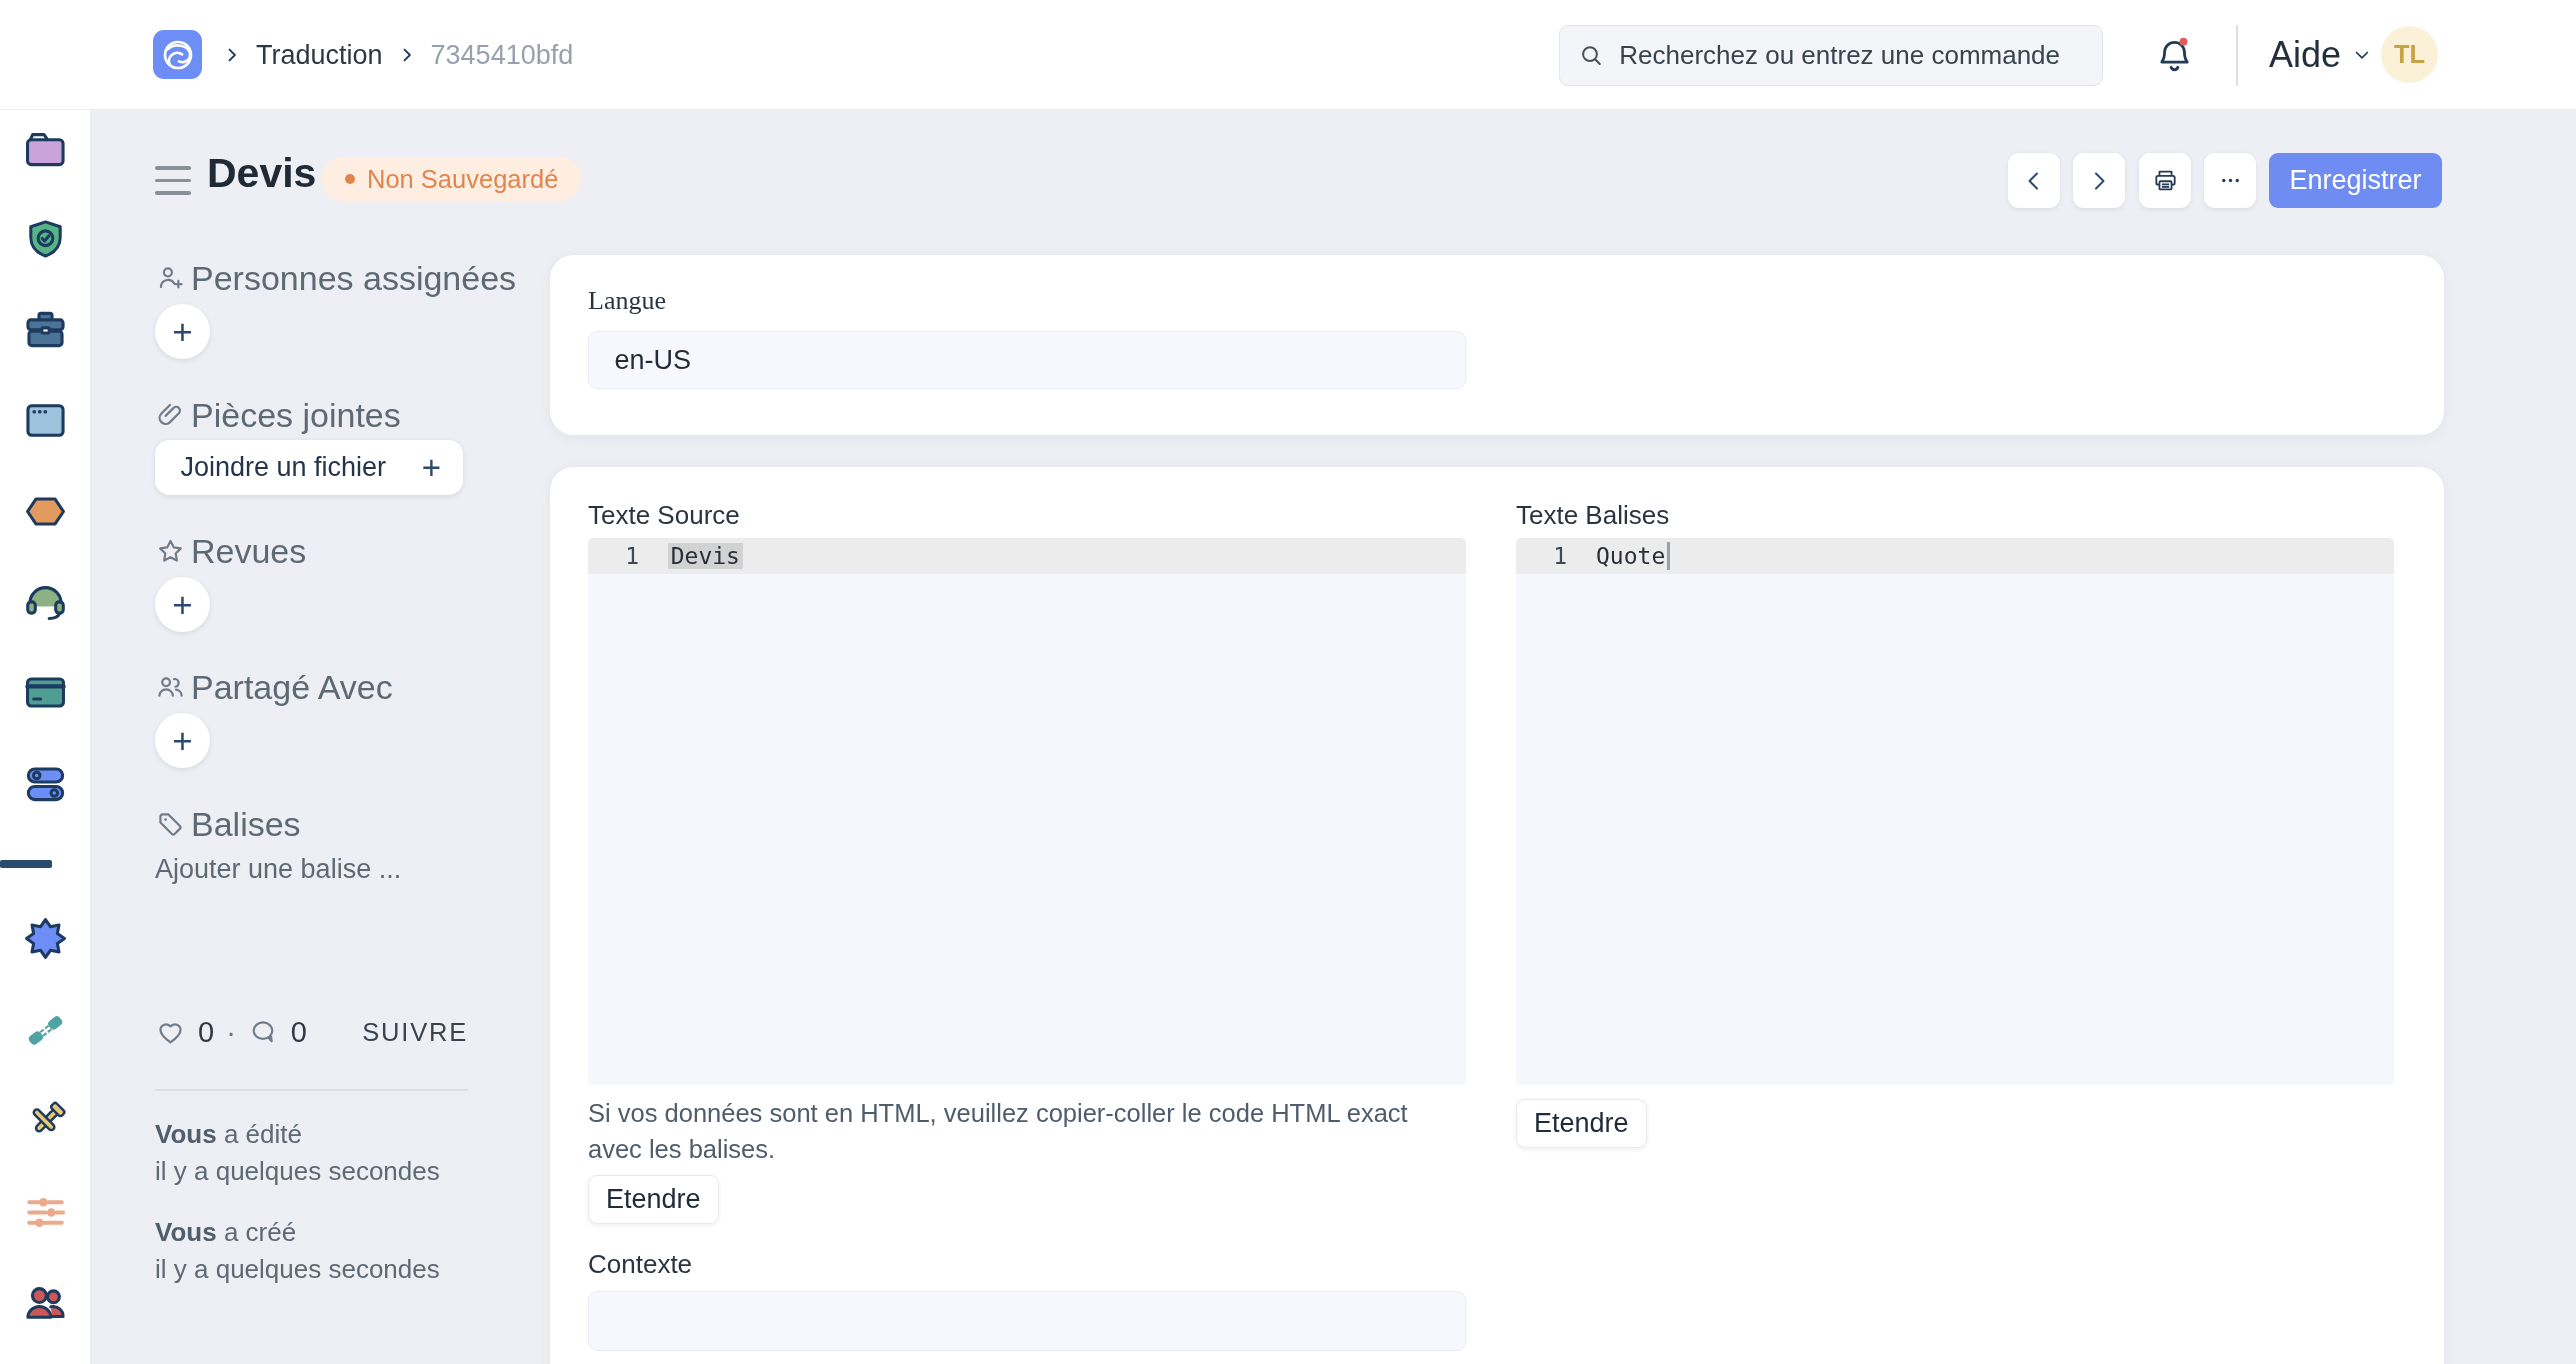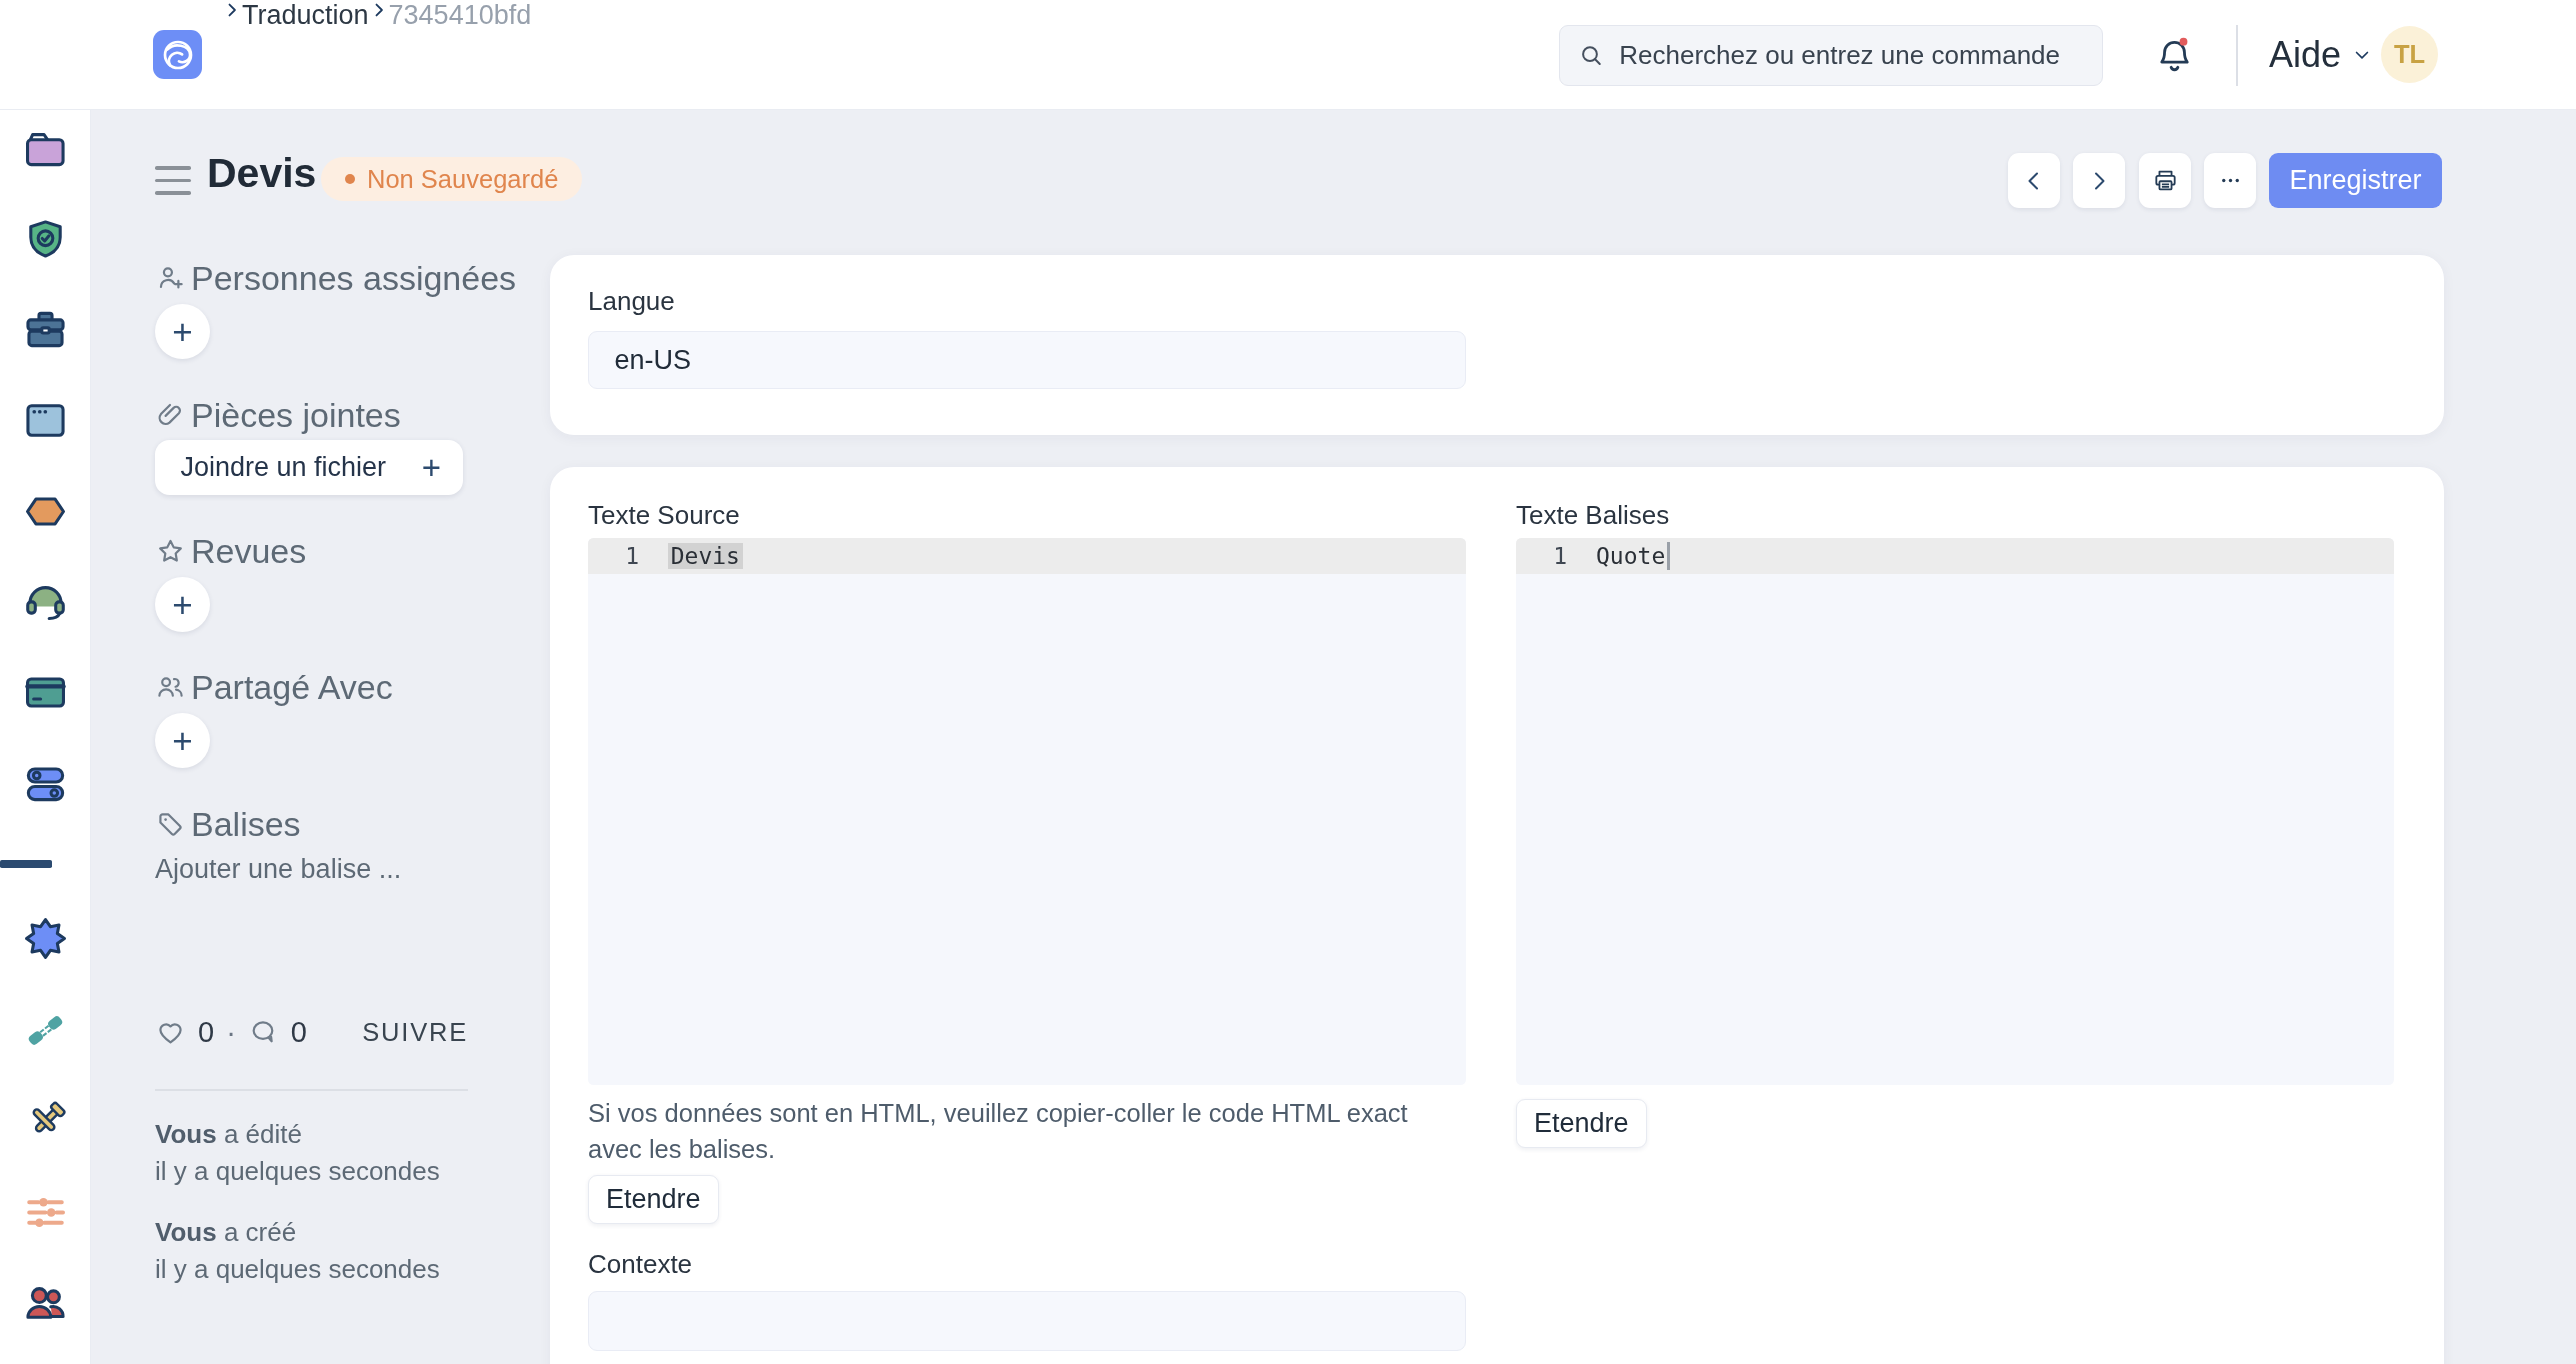--- a/index.html
+++ b/index.html
@@ -3,21 +3,21 @@
 <meta charset="utf-8">
 <style>
   * { box-sizing: border-box; margin: 0; padding: 0; }
   html,body { width:2576px; height:1364px; }
   body { font-family:"Liberation Sans", sans-serif; background:#edeff4; }
   .stage { position:absolute; left:0; top:0; width:2576px; height:1364px; overflow:hidden; background:#edeff4; }
 
   
   .topbar { position:absolute; left:0; top:0; width:2576px; height:110px; background:#fff; border-bottom:0.9px solid #e9ecf2; z-index:5; }
   .logo { position:absolute; left:153px; top:30px; width:49px; height:49px; border-radius:11px; background:#6d8ef6; display:flex; align-items:center; justify-content:center; cursor:pointer; }
-  .crumbs { position:absolute; left:222px; top:0; height:110px; display:flex; gap:0; font-size:27px; color:#2d3844; }
+  .crumbs { position:absolute; left:222px; top:0; height:110px; display:flex; align-items:center; gap:14px; font-size:27px; color:#2d3844; }
   .crumbs .crumb { cursor:pointer; }
   .crumb-id { color:#97a0ac; }
   .searchbox { position:absolute; left:1559px; top:24.6px; width:544px; height:61px; background:#f3f5f9; border:0.9px solid #e3e6ee; border-radius:9px; display:flex; align-items:center; padding:4px 18px; gap:14.6px; }
   .searchbox input { border:none; outline:none; background:transparent; font-size:26px; color:#39434f; width:100%; font-family:inherit; }
   .searchbox input::placeholder { color:#39434f; opacity:1; }
   .bellbtn { position:absolute; left:2152px; top:33px; width:45px; height:45px; cursor:pointer; }
   .topsep { position:absolute; left:2236px; top:24.6px; width:1.8px; height:61px; background:#dcdfe6; }
   .help { position:absolute; left:2269px; top:0; height:110px; display:flex; align-items:center; gap:11px; font-size:36px; color:#242f3c; cursor:pointer; }
   .avatar { position:absolute; left:2381px; top:26px; width:57px; height:57px; border-radius:50%; background:#fbf1d8; color:#c8a243; font-size:25.5px; font-weight:700; display:flex; align-items:center; justify-content:center; cursor:pointer; }
 
@@ -56,21 +56,21 @@
   .activity { position:absolute; left:64px; font-size:26px; color:#5d6975; line-height:37px; }
   .a1{top:1006px} .a2{top:1104px}
   .activity .actor { font-weight:700; color:#515e6c; }
   .activity .act { margin-left:7.3px; }
 
   
   .card { position:absolute; left:459px; width:1894px; background:#fff; border-radius:24px; box-shadow:0 2.7px 12.7px rgba(30,42,80,.05); }
   .card1 { top:145px; height:180px; }
   .card2 { top:357px; height:1092px; }
   .field-label { position:absolute; font-size:26px; color:#2a3440; }
-  .lang-label { left:38px; top:31px; }
+  .lang-label { left:38px; top:31px;font-family:Liberation Serif, serif; }
   .txtfield { position:absolute; left:38px; width:878px; height:58px; background:#f6f8fd; border:0.9px solid #e9ecf5; border-radius:9px; display:flex; align-items:center; padding:0 25.5px; font-size:27px; color:#212c39; cursor:text; }
   .lang-input { top:76px; }
   .src-label { left:38px; top:33px; }
   .trg-label { left:966px; top:33px; }
   .editor { position:absolute; top:71px; width:878px; height:547px; background:#f5f7fc; border-radius:5.5px; overflow:hidden; font-family:"DejaVu Sans Mono", monospace; font-size:23px; color:#2a2f36; cursor:text; }
   .ed-src{left:38px} .ed-trg{left:966px}
   .ed-line1 { height:36px; background:#ececec; display:flex; align-items:center; }
   .ed-num { width:51px; text-align:right; color:#3f4752; flex:none; }
   .ed-code { margin-left:29px; }
   .sel { background:#d2d2d2; padding:0 2.7px; }

